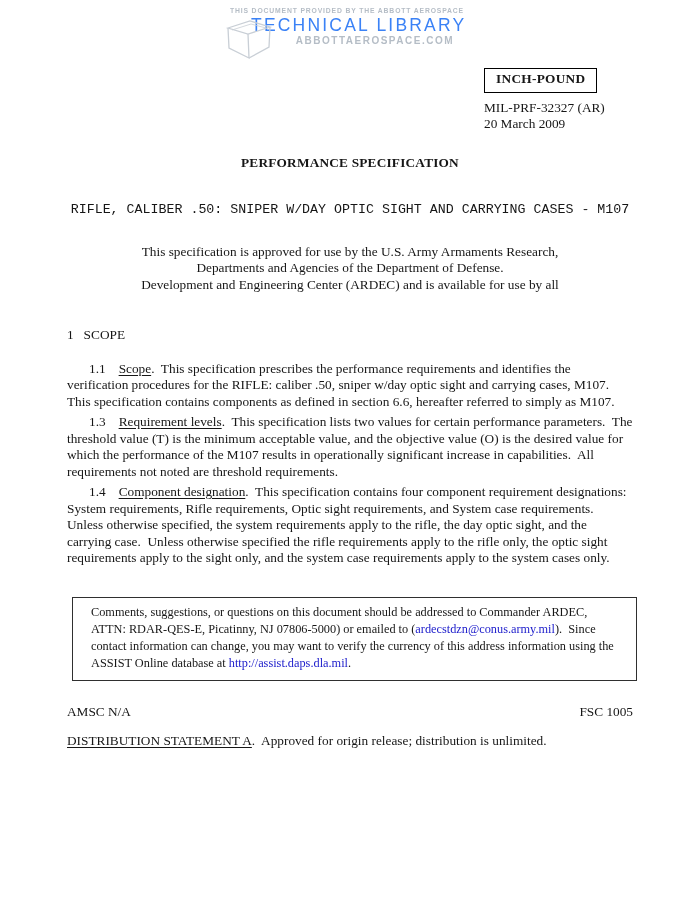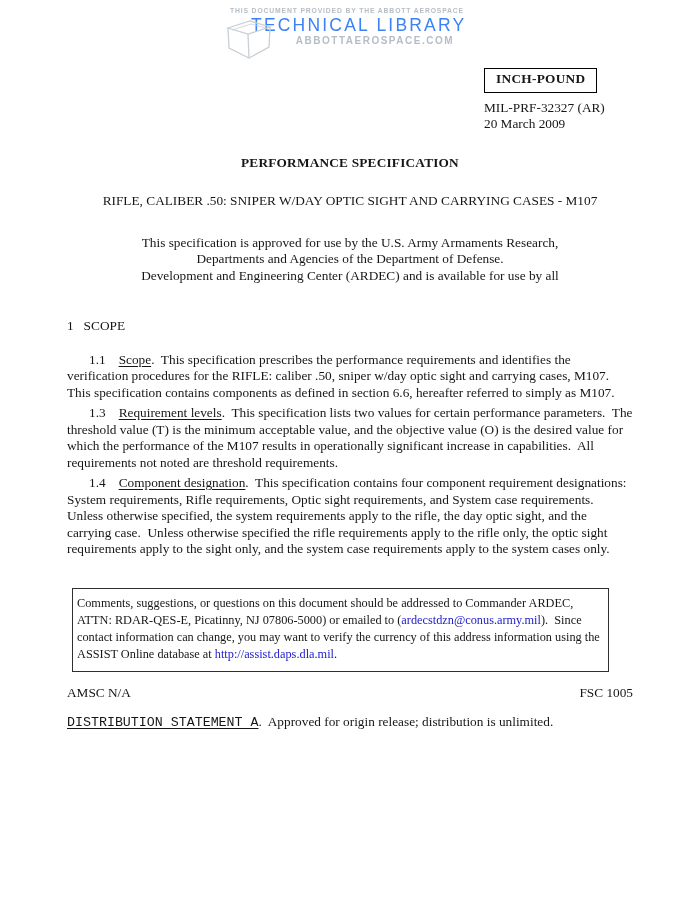--- a/index.html
+++ b/index.html
@@ -24,40 +24,40 @@
 
   
   .doc-id { margin:14px 0 0 417px; }
   .badge { display:inline-block; border:1.5px solid #000; padding:2px 11px 4px;
            font-weight:700; letter-spacing:0.3px; }
   .doc-num { margin-top:7px; }
 
   
   .center { text-align:center; }
   .doc-type { margin-top:22px; letter-spacing:0.2px;font-weight:bold; }
-  .doc-title { margin-top:22px; white-space:nowrap; }
+  .doc-title { margin-top:31px; white-space:nowrap;font-family:Liberation Mono, monospace; }
   .approval { margin-top:25px; }
   .approval div { white-space:nowrap; }
 
   
   .scope-heading { margin-top:34px; white-space:pre; }
   .para { margin:4px 0 0; text-indent:22px; white-space:pre-wrap; }
   .para.first { margin-top:17px; }
   .pnum { margin-right:13px; }
   .plabel { text-decoration:underline; text-underline-offset:2px; }
 
   
   .cbox { margin:30px 0 0 5px; width:527px; border:1px solid #2f2f2f;
-          padding:6px 4px 8px; font-size:12.3px; line-height:17px; white-space:pre-wrap; }
+          padding:6px 18px 8px; font-size:12.3px; line-height:17px; white-space:pre-wrap; }
   .link { text-decoration:none; cursor:pointer; }
 
   
-  .foot-row { display:flex; justify-content:space-between; margin-top:13px; }
+  .foot-row { display:flex; justify-content:space-between; margin-top:23px; }
   .dist { margin:13px 0 0; white-space:pre-wrap; }
-  .u { text-decoration:underline; text-underline-offset:2px;font-family:Liberation Mono, monospace; }
+  .u { text-decoration:underline; text-underline-offset:2px; }
 </style>
 </head>
 <body>
 
 <div class="page">
 
   <header class="logo">
     <svg class="cube" viewBox="0 0 54 46" fill="none" stroke="#c9cfd6" stroke-width="1.3">
       <path d="M6 14 L28 7 L48 13 L26 20 Z"></path>
       <path d="M6 14 L7 34 L27 44 L26 20"></path>

